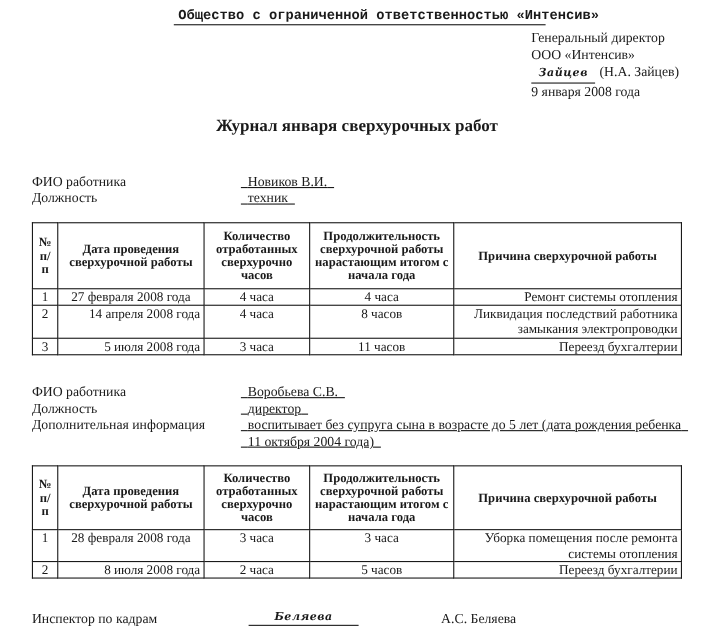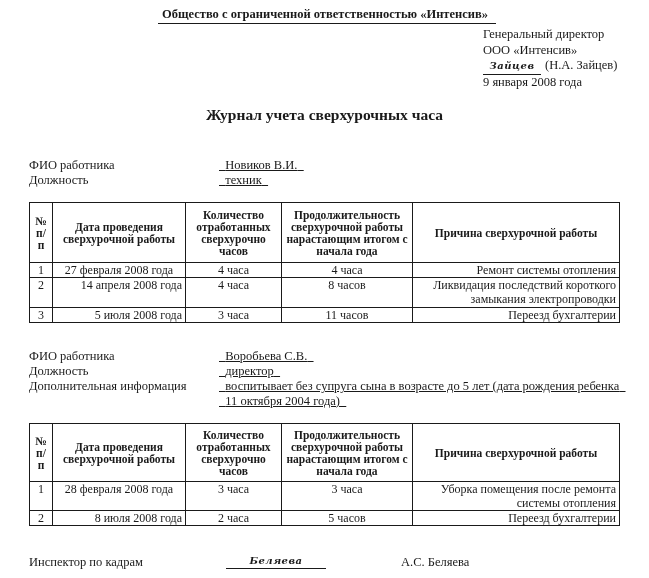--- a/index.html
+++ b/index.html
@@ -5,21 +5,21 @@
   html, body { margin: 0; padding: 0; background: #ffffff; }
   body {
     width: 649px; height: 578px; position: relative; overflow: hidden;
     font-family: "DejaVu Serif", "Liberation Serif", serif;
     color: #1a1a1a; font-size: 11px;
   }
   .abs { position: absolute; white-space: nowrap; }
   .org {
     left: 158px; top: 7px; font-size: 11.5px; font-weight: bold;
     border-bottom: 1px solid #1a1a1a; padding: 0 0 1px 4px; width: 334px;
-    font-family: Liberation Serif, serif; font-size: 12.5px;
+    font-family: Liberation Mono, monospace; font-size: 12.5px;
   }
   .approve { left: 483px; top: 27px; line-height: 15.5px; font-family: "Liberation Serif", serif; font-size: 12.5px; }
   .approve .sigline { display: inline-block; width: 58px; border-bottom: 1px solid #1a1a1a; text-align: center; margin-right: 4px; }
   .sig { font-family: "DejaVu Serif", serif; font-style: italic; font-weight: bold; font-size: 10px; letter-spacing: 0.5px; }
   .title {
     left: 0; width: 649px; text-align: center; top: 104px;
     font-weight: bold; font-size: 15.5px; line-height: 22px;
     font-family: "Liberation Serif", serif;
   }
   .field-label { font-family: "Liberation Serif", serif; font-size: 12.5px; text-align: right; }
@@ -47,21 +47,21 @@
 <div class="abs approve">
   <div>Генеральный директор</div>
   <div>ООО «Интенсив»</div>
   <div>
     <span class="sigline"><span class="sig">Зайцев</span></span><span>(Н.А. Зайцев)</span>
   </div>
   <div>9 января 2008 года</div>
 </div>
 
 <div class="abs title">
-  <div>Журнал учета сверхурочных часа</div>
+  <div>Журнал января сверхурочных работ</div>
 </div>
 
 <div class="abs field-label" style="left:29px; top:158px;">ФИО работника</div>
 <div class="abs field-value" style="left:219px; top:158px;">&nbsp;&nbsp;<span>Новиков В.И.</span>&nbsp;&nbsp;</div>
 <div class="abs field-label" style="left:29px; top:173px;">Должность</div>
 <div class="abs field-value" style="left:219px; top:173px;">&nbsp;&nbsp;<span>техник</span>&nbsp;&nbsp;</div>
 
 <table class="journal" style="top:202px;">
   <colgroup>
     <col style="width:23px">
@@ -85,21 +85,21 @@
       <td class="c">27 февраля 2008 года</td>
       <td class="c">4 часа</td>
       <td class="c">4 часа</td>
       <td class="l">Ремонт системы отопления</td>
     </tr>
     <tr style="height:30px;">
       <td class="c">2</td>
       <td class="l">14 апреля 2008 года</td>
       <td class="c">4 часа</td>
       <td class="c">8 часов</td>
-      <td class="l">Ликвидация последствий короткого замыкания электропроводки</td>
+      <td class="l">Ликвидация последствий работника замыкания электропроводки</td>
     </tr>
     <tr style="height:14px;">
       <td class="c">3</td>
       <td class="l">5 июля 2008 года</td>
       <td class="c">3 часа</td>
       <td class="c">11 часов</td>
       <td class="l">Переезд бухгалтерии</td>
     </tr>
   </tbody>
 </table>

